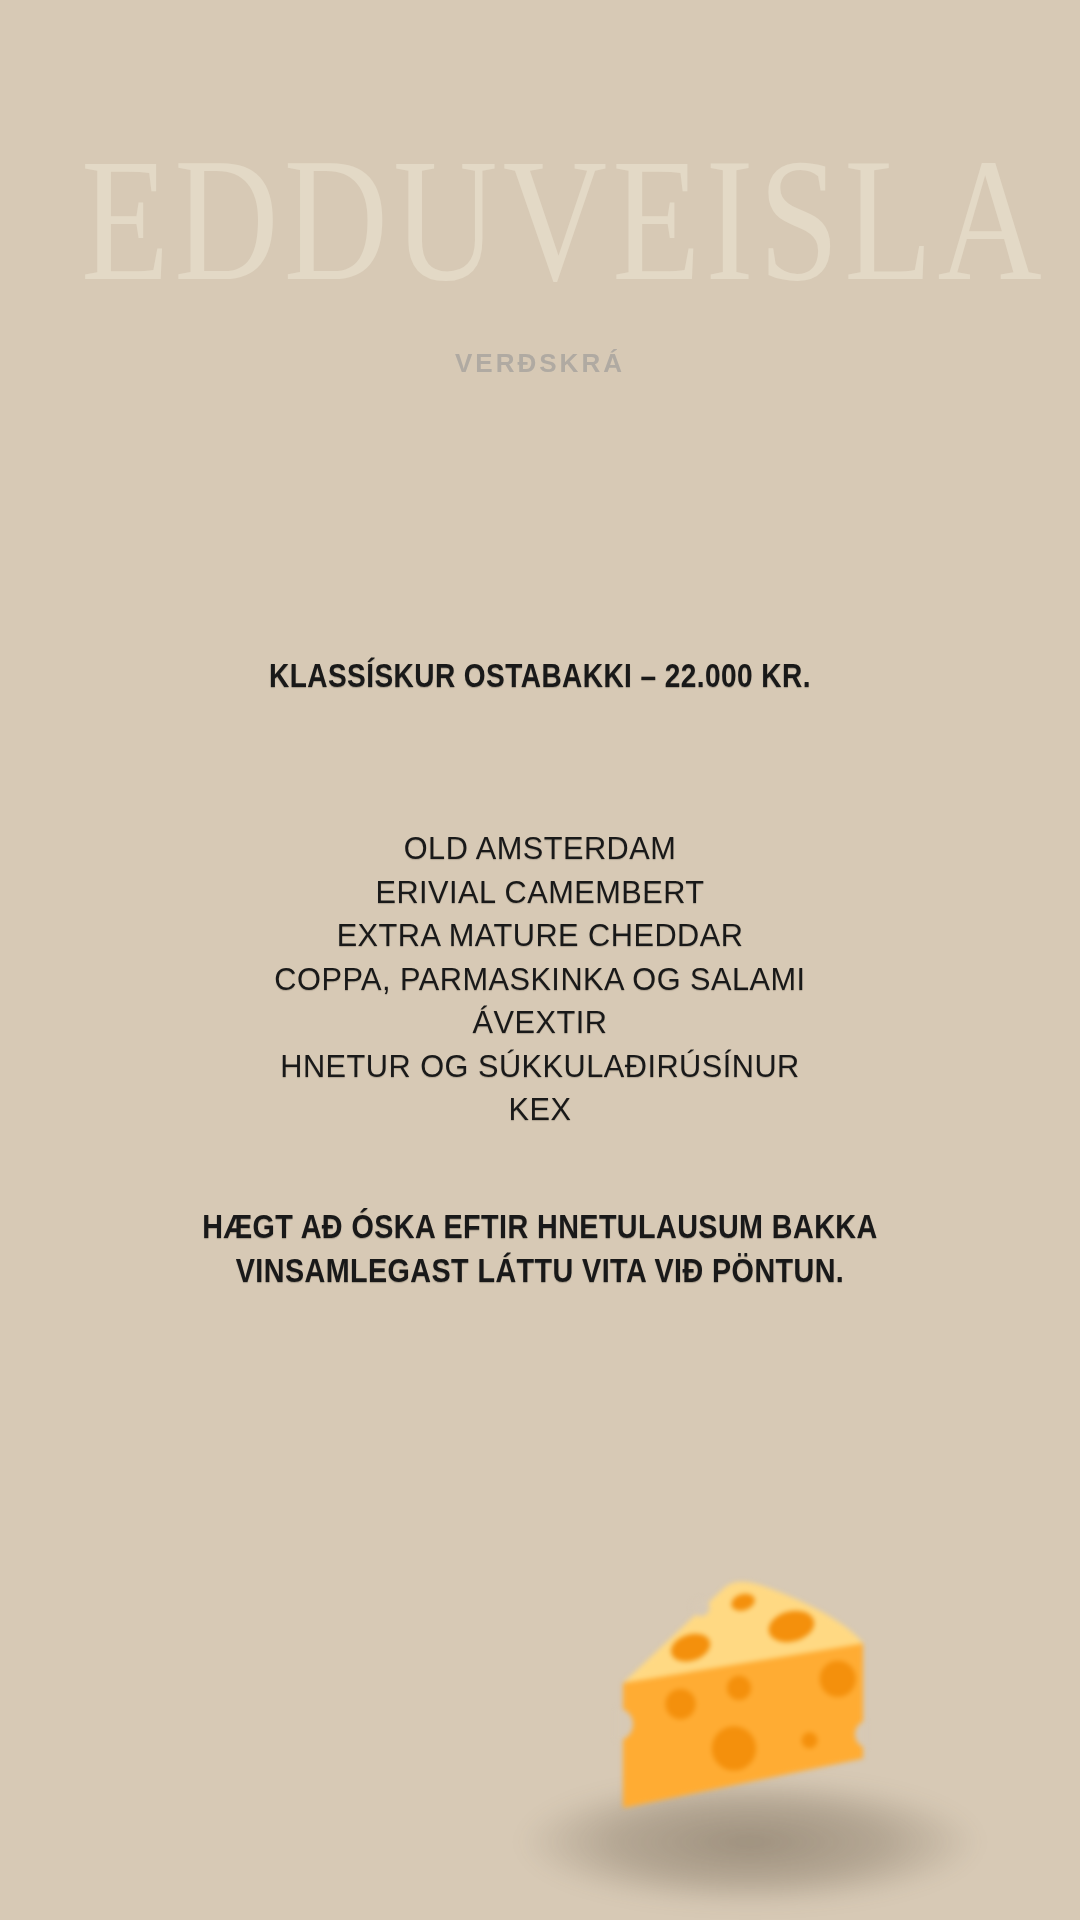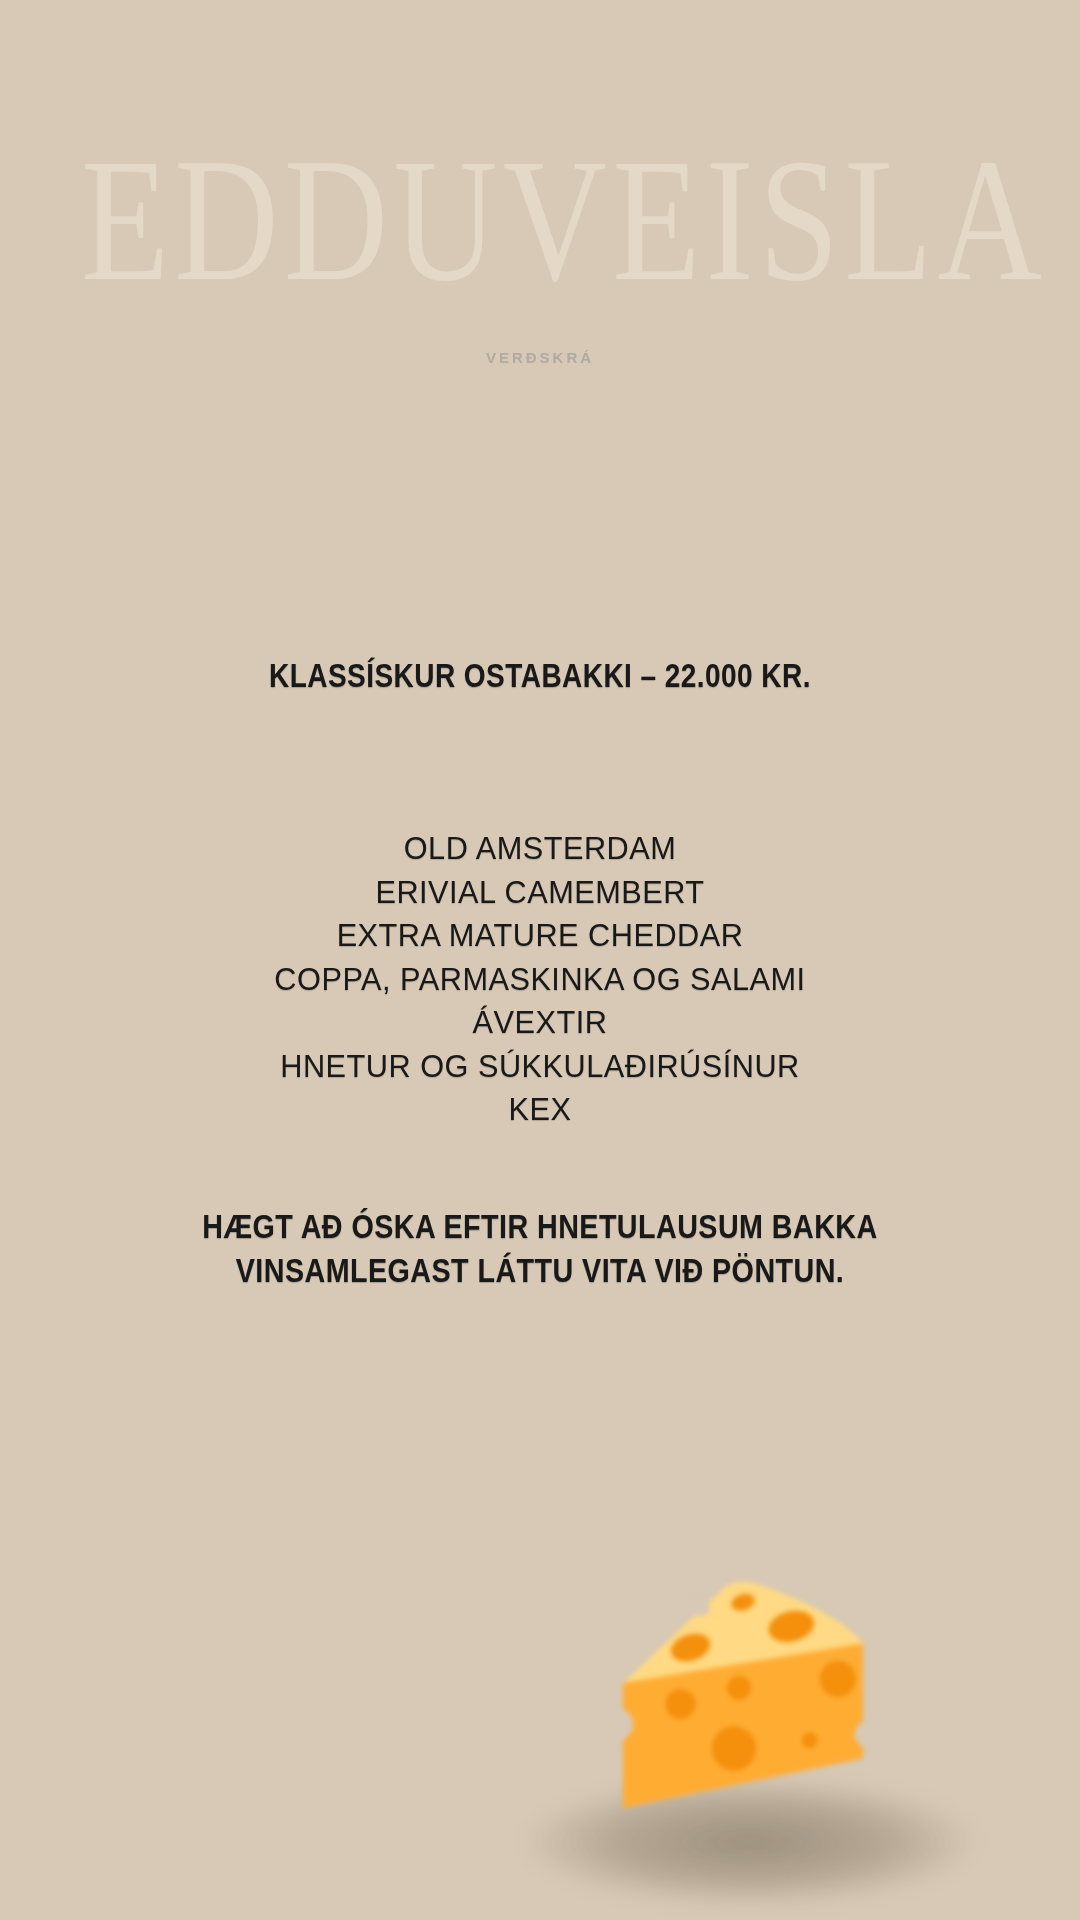--- a/index.html
+++ b/index.html
@@ -33,21 +33,21 @@
     transform-origin: 50% 50%;
   }
 
   
   .subtitle {
     position: absolute;
     top: 350px;
     left: 0;
     width: 100%;
     text-align: center;
-    font-size: 15px;
+    font-size: 26px;
     line-height: 1;
     font-weight: 700;
     letter-spacing: 3px;
     color: var(--subtitle, #b0aaa2);
   }
 
   
   .heading {
     position: absolute;
     top: 659px;

